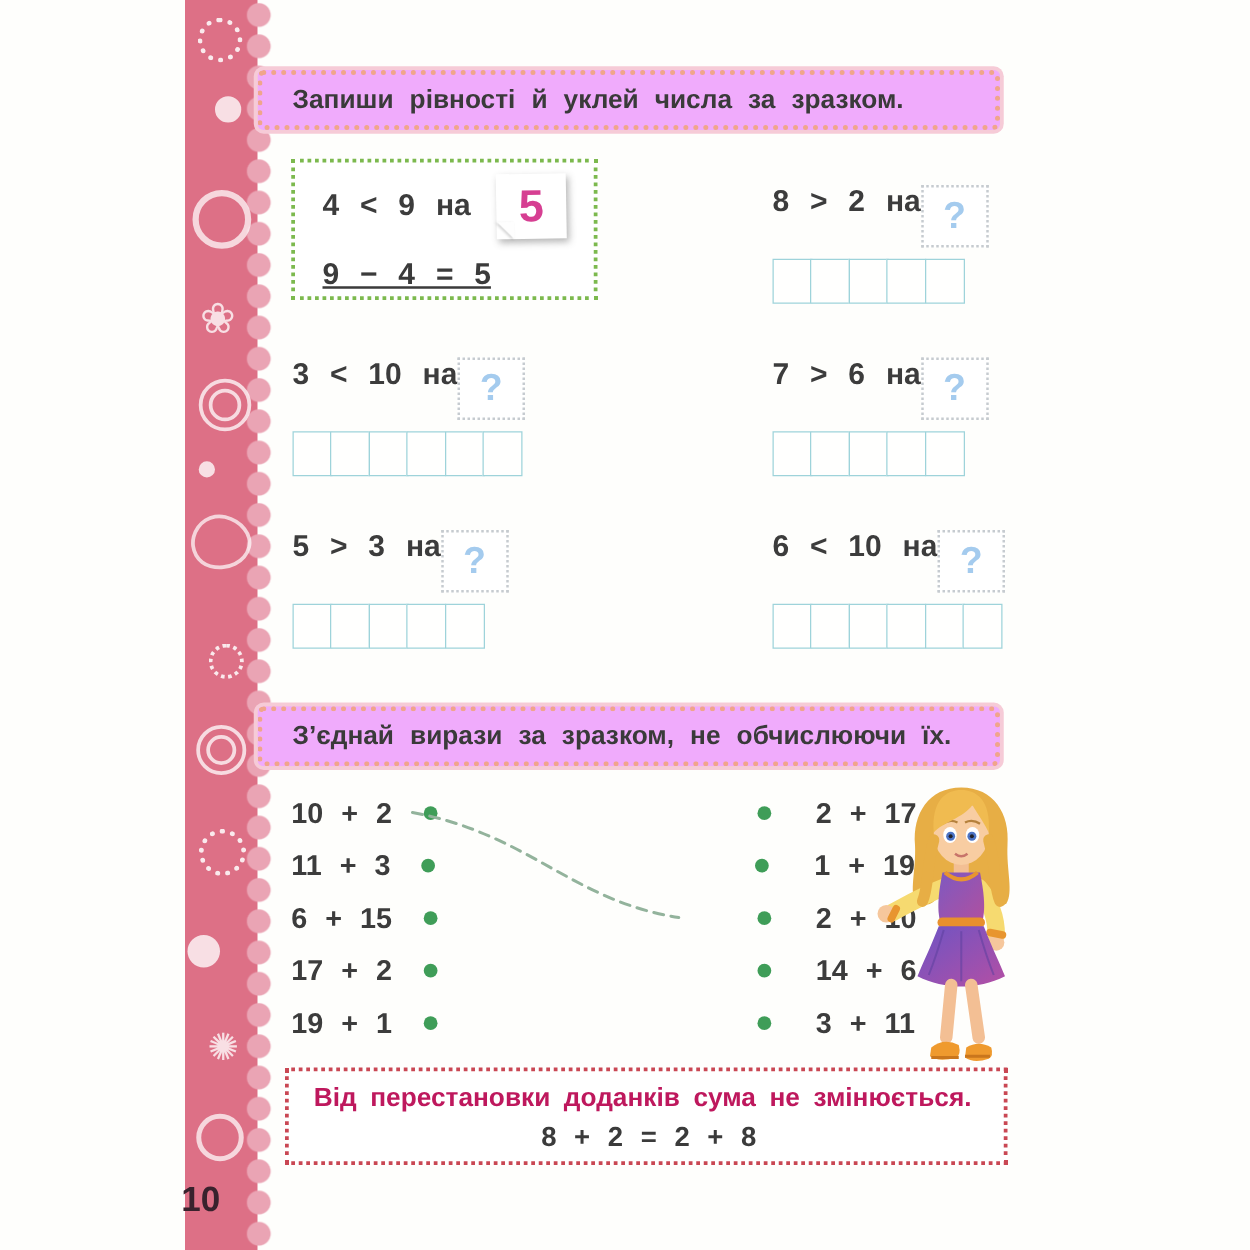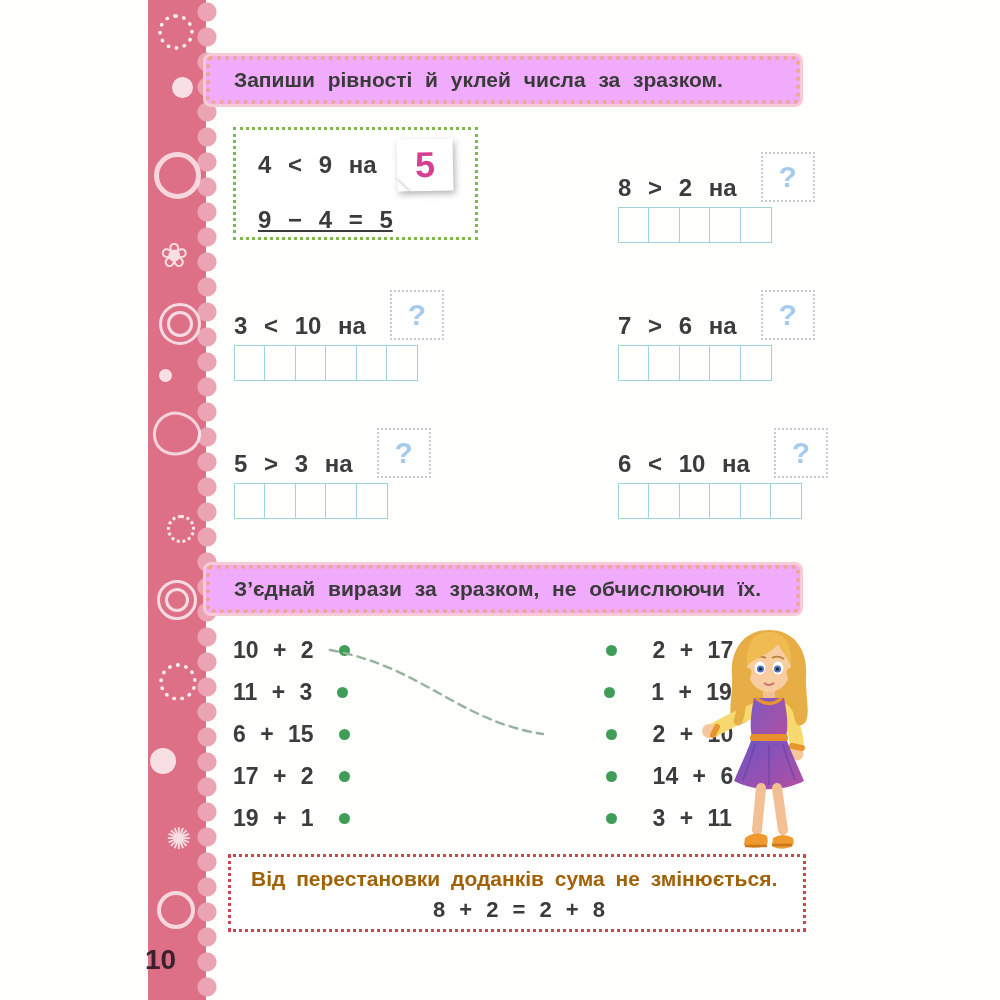--- a/index.html
+++ b/index.html
@@ -48,21 +48,21 @@
     display:flex;align-items:center;justify-content:center;
   }
   .note::after{content:"";position:absolute;left:0;bottom:0;width:0;height:0;
     border-left:14px solid #fefefe;border-top:14px solid rgba(0,0,0,0);
     filter:drop-shadow(1px -1px 1px rgba(0,0,0,.18));transform:translate(0,0) rotate(180deg);}
   .note-digit{font-size:36px;font-weight:bold;color:#d63f92;}
   .ex-line2{font-size:24px;font-weight:600;word-spacing:10px;margin-top:12px;text-decoration:underline;}
 
   
   .ex{position:absolute;}
-  .cmp{display:flex;align-items:flex-end;gap:24px;height:54px;}
+  .cmp{display:flex;align-items:flex-start;gap:0;height:54px;}
   .qbox{width:54px;height:50px;border:2px dotted #c6cbd0;box-sizing:border-box;
     display:flex;align-items:center;justify-content:center;background:#fff;}
   .qmark{font-size:30px;font-weight:bold;color:#a4cbee;}
   .cells{display:flex;margin-top:5px;}
   .cell{width:30px;height:34px;border:1.6px solid #9ed3da;margin-right:-1.6px;background:#fffffe;}
   .exa{left:618px;top:148px;} .exb{left:234px;top:286px;} .exc{left:618px;top:286px;}
   .exd{left:234px;top:424px;} .exe{left:618px;top:424px;}
 
   
   .match{position:absolute;left:233px;top:629px;width:440px;}
@@ -72,21 +72,21 @@
   .dot{width:11px;height:11px;border-radius:50%;background:#3f9d58;flex:0 0 auto;}
   .mspacer{width:206px;flex:0 0 auto;}
   .mright{margin-left:11px;}
   .curve{position:absolute;left:233px;top:629px;pointer-events:none;}
 
   
   .rulebox{
     position:absolute;left:228px;top:854px;width:578px;height:78px;box-sizing:border-box;
     border:3px dotted #c94753;background:#fff;padding:10px 16px 0 20px;
   }
-  .rule-text{font-size:21px;font-weight:bold;word-spacing:5px;color:#a16207;}
+  .rule-text{font-size:21px;font-weight:bold;word-spacing:5px;color:#be185d;}
   .rule-eq{font-size:22px;font-weight:600;word-spacing:8px;text-align:center;margin-top:6px;}
 
   .girl{position:absolute;left:693px;top:624px;}
 </style>
 </head>
 <body>
 
 <div class="strip"></div>
 <div class="beads"></div>
 

